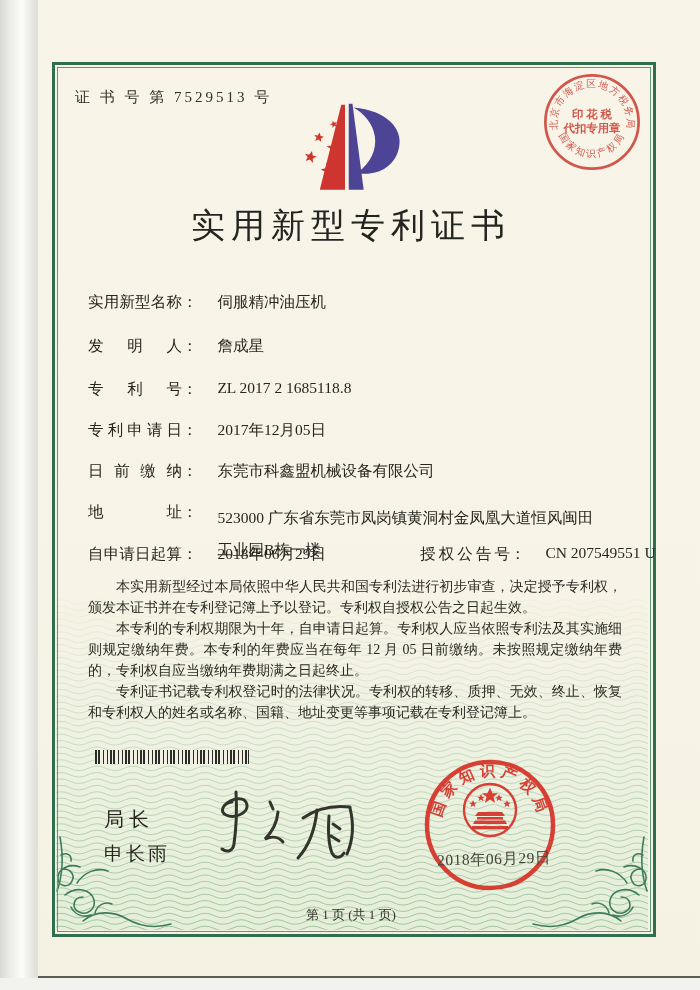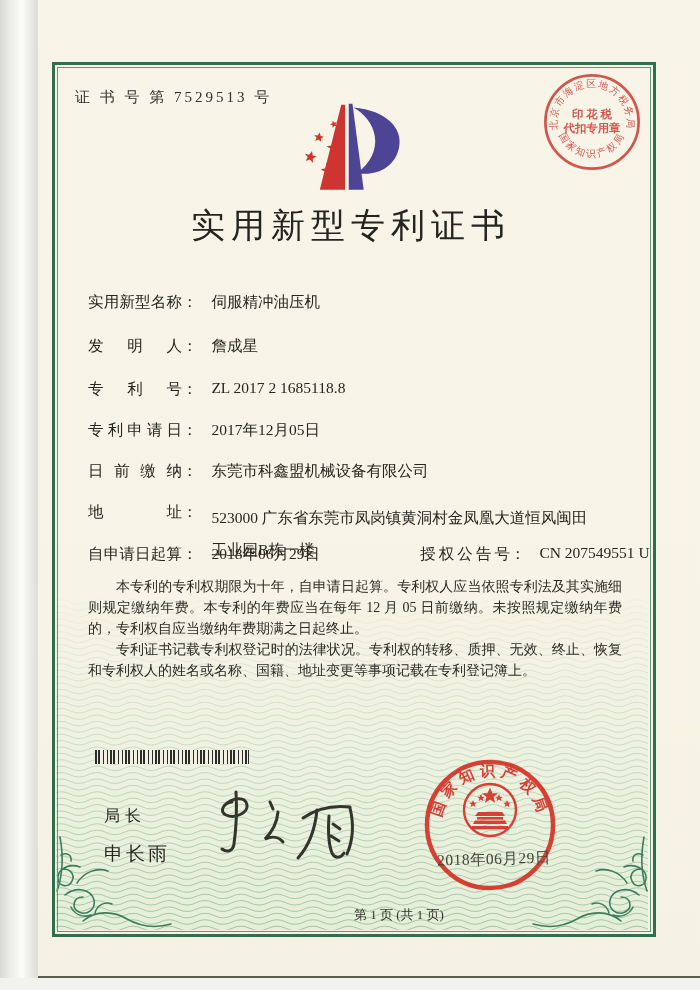--- a/index.html
+++ b/index.html
@@ -23,43 +23,43 @@
   .certno{position:absolute;left:75px;top:88px;font-size:15px;letter-spacing:3px;color:#30302a;}
   
   .logo{position:absolute;left:275px;top:98px;}
   
   .title{position:absolute;left:52px;top:203px;width:598px;text-align:center;
     font-size:34px;font-weight:400;letter-spacing:6px;color:#242420;}
   
   .row{position:absolute;left:88px;font-size:15.5px;white-space:nowrap;}
   .lbl{display:inline-block;width:94px;text-align:justify;text-align-last:justify;vertical-align:top;}
   .colon{display:inline-block;vertical-align:top;}
-  .val{display:inline-block;vertical-align:top;margin-left:10px;}
+  .val{display:inline-block;vertical-align:top;margin-left:16px;}
   .val-wrap{white-space:normal;width:386px;line-height:32px;}
   .row2col .pair2{position:absolute;left:332px;top:0;}
   .pair2 .lbl{width:90px;}
   
   .body-text{position:absolute;left:88px;top:576px;width:534px;font-size:14px;line-height:21px;
     text-align:justify;color:#2b2b24;}
   .body-text p{margin:0;text-indent:2em;}
   
   .barcode{position:absolute;left:95px;top:750px;width:154px;height:14px;
     background:repeating-linear-gradient(90deg,#2b2b27 0 2px,#f2efe3 2px 3px,#2b2b27 3px 5px,#f2efe3 5px 8px,#2b2b27 8px 9px,#f2efe3 9px 12px,#2b2b27 12px 13px,#f2efe3 13px 15px);}
   
-  .signer-title{position:absolute;left:104px;top:806px;font-size:16px;letter-spacing:5px;}
+  .signer-title{position:absolute;left:104px;top:806px;font-size:20px;letter-spacing:5px;}
   .signer-name{position:absolute;left:104px;top:841px;font-size:19px;letter-spacing:3px;}
   .signature{position:absolute;left:200px;top:780px;}
   
   .seal{position:absolute;left:413px;top:748px;}
   .seal-date{position:absolute;left:424px;top:849px;width:140px;text-align:center;
     font-size:15.5px;color:#45443b;letter-spacing:0.5px;transform:rotate(-1.5deg);}
   
   .stamp{position:absolute;left:534px;top:64px;opacity:0.92;}
   
-  .footer{position:absolute;left:52px;top:906px;width:598px;text-align:center;font-size:13px;color:#34342c;padding-left:48px;}
+  .footer{position:absolute;left:52px;top:906px;width:598px;text-align:center;font-size:13px;color:#34342c;}
 </style>
 </head>
 <body>
 
 <div class="paper"></div>
 <div class="scan-bottom"></div>
 
 <svg class="deco" viewBox="0 0 700 990" xmlns="http://www.w3.org/2000/svg">
   <defs>
     <path id="star" d="M0,-10 L2.9,-3.1 L9.5,-3.1 L4.2,1.2 L5.9,8.1 L0,4 L-5.9,8.1 L-4.2,1.2 L-9.5,-3.1 L-2.9,-3.1 Z"></path>
@@ -189,20 +189,21 @@
 <div class="row row2col" style="top:544px">
   <span class="lbl">自申请日起算</span><span class="colon">：</span>
   <span class="val">2018年06月29日</span>
   <span class="pair2">
     <span class="lbl">授权公告号</span><span class="colon">：</span>
     <span class="val">CN 207549551 U</span>
   </span>
 </div>
 
 <div class="body-text">
+  <p>本实用新型经过本局依照中华人民共和国专利法进行初步审查，决定授予专利权，颁发本证书并在专利登记簿上予以登记。专利权自授权公告之日起生效。</p>
   <p>本专利的专利权期限为十年，自申请日起算。专利权人应当依照专利法及其实施细则规定缴纳年费。本专利的年费应当在每年 12 月 05 日前缴纳。未按照规定缴纳年费的，专利权自应当缴纳年费期满之日起终止。</p>
   <p>专利证书记载专利权登记时的法律状况。专利权的转移、质押、无效、终止、恢复和专利权人的姓名或名称、国籍、地址变更等事项记载在专利登记簿上。</p>
 </div>
 
 <div class="barcode"></div>
 
 <div class="signer-title">局长</div>
 <div class="signer-name">申长雨</div>
 
 <svg class="signature" width="200" height="95" viewBox="0 0 200 95" xmlns="http://www.w3.org/2000/svg">

